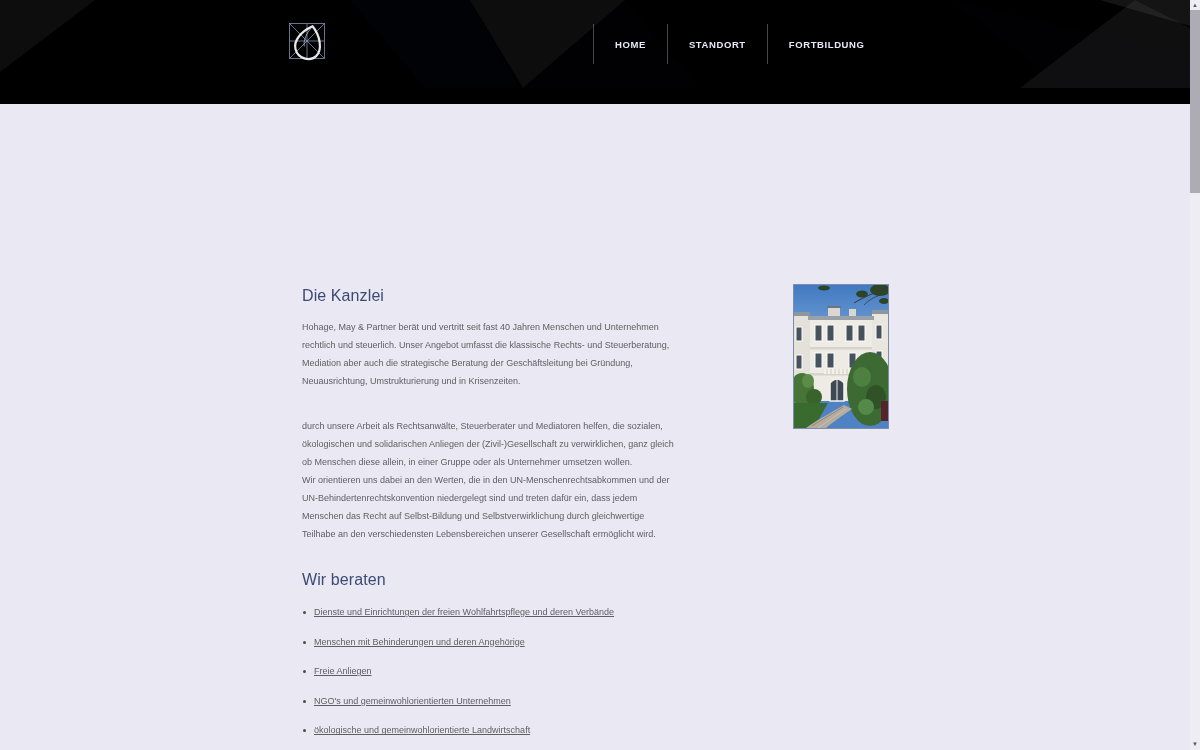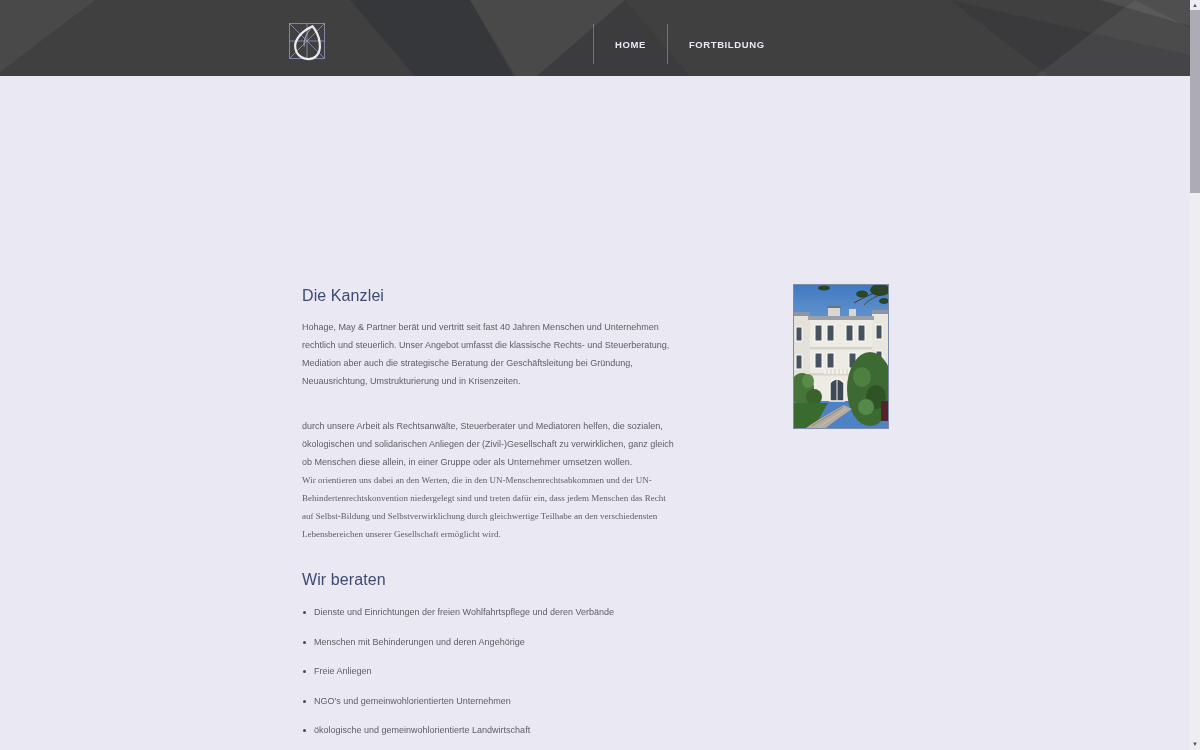--- a/index.html
+++ b/index.html
@@ -3,22 +3,22 @@
 <meta charset="utf-8">
 <style>
   html,body{margin:0;padding:0;}
   body{
     width:1200px;height:750px;position:relative;overflow:hidden;
     background:#eae8f2;
     font-family:"Liberation Sans", sans-serif;
   }
   
   .site-header{
-    position:absolute;left:0;top:0;width:1190px;height:76px;
-    background:#404040;overflow:hidden;
+    position:absolute;left:0;top:0;width:1190px;height:104px;
+    background:#000000;overflow:hidden;
   }
   .header-facets{position:absolute;left:0;top:0;width:1190px;height:88px;}
   .logo{
     position:absolute;left:285px;top:16px;width:44px;height:50px;cursor:pointer;
   }
   .main-nav{
     position:absolute;left:593px;top:0;height:88px;
     display:flex;align-items:center;
   }
   .nav-item{
@@ -38,28 +38,28 @@
   
   .content{position:absolute;left:302px;top:286px;width:392px;}
   .section h2{
     margin:0;font-size:16px;line-height:20px;font-weight:400;
     color:#3c4b74;letter-spacing:.1px;
   }
   .section p{
     margin:12px 18px 0 0;font-size:9px;line-height:18px;color:#5e5e63;
     letter-spacing:0;
   }
-  .section p + p{margin-top:0;font-family:Liberation Serif, serif;}
+  .section p + p{margin-top:0;}
   .section-wollen{margin-top:27px;}
   .section-wollen p{margin-top:9px;}
   .section-beraten{margin-top:27px;}
   .bullet-list{list-style:none;margin:9px 0 0 0;padding:0;}
   .bullet-list li{
     position:relative;margin:16px 0 6px 0;padding-left:12px;
-    font-size:9px;line-height:13.6px;color:#5e5e63;
+    font-size:9px;line-height:13.6px;color:#5e5e63;text-decoration:underline;
   }
   .bullet-list li::before{
     content:"";position:absolute;left:1px;top:5px;width:3px;height:3px;
     border-radius:50%;background:#4a4a50;
   }
   
   .building-photo{
     position:absolute;left:793px;top:284px;width:96px;height:145px;
     border:1px solid #7d8cab;box-sizing:border-box;background:#4e82c4;
   }
@@ -87,20 +87,23 @@
       <line x1="24" y1="8" x2="24" y2="46"></line>
       <line x1="5" y1="27" x2="43" y2="27"></line>
     </g>
     <path d="M30,11 C17,17 9,27 11.5,36 C14,46 27,50 34,43.5 C41,37 38.5,21 30,11 Z" fill="none" stroke="#f2f4fb" stroke-width="2.4" opacity="0.95"></path>
     <path d="M30,11 C23,19 20,26 21,33" fill="none" stroke="#d9def0" stroke-width="1" opacity="0.7"></path>
   </svg>
 
   <nav class="main-nav">
     <div class="nav-item">
       <span>HOME</span>
+    </div>
+    <div class="nav-item">
+      <span>STANDORT</span>
     </div>
     <div class="nav-item">
       <span>FORTBILDUNG</span>
     </div>
   </nav>
 </header>
 
 <main class="content">
 
   <section class="section section-kanzlei">

